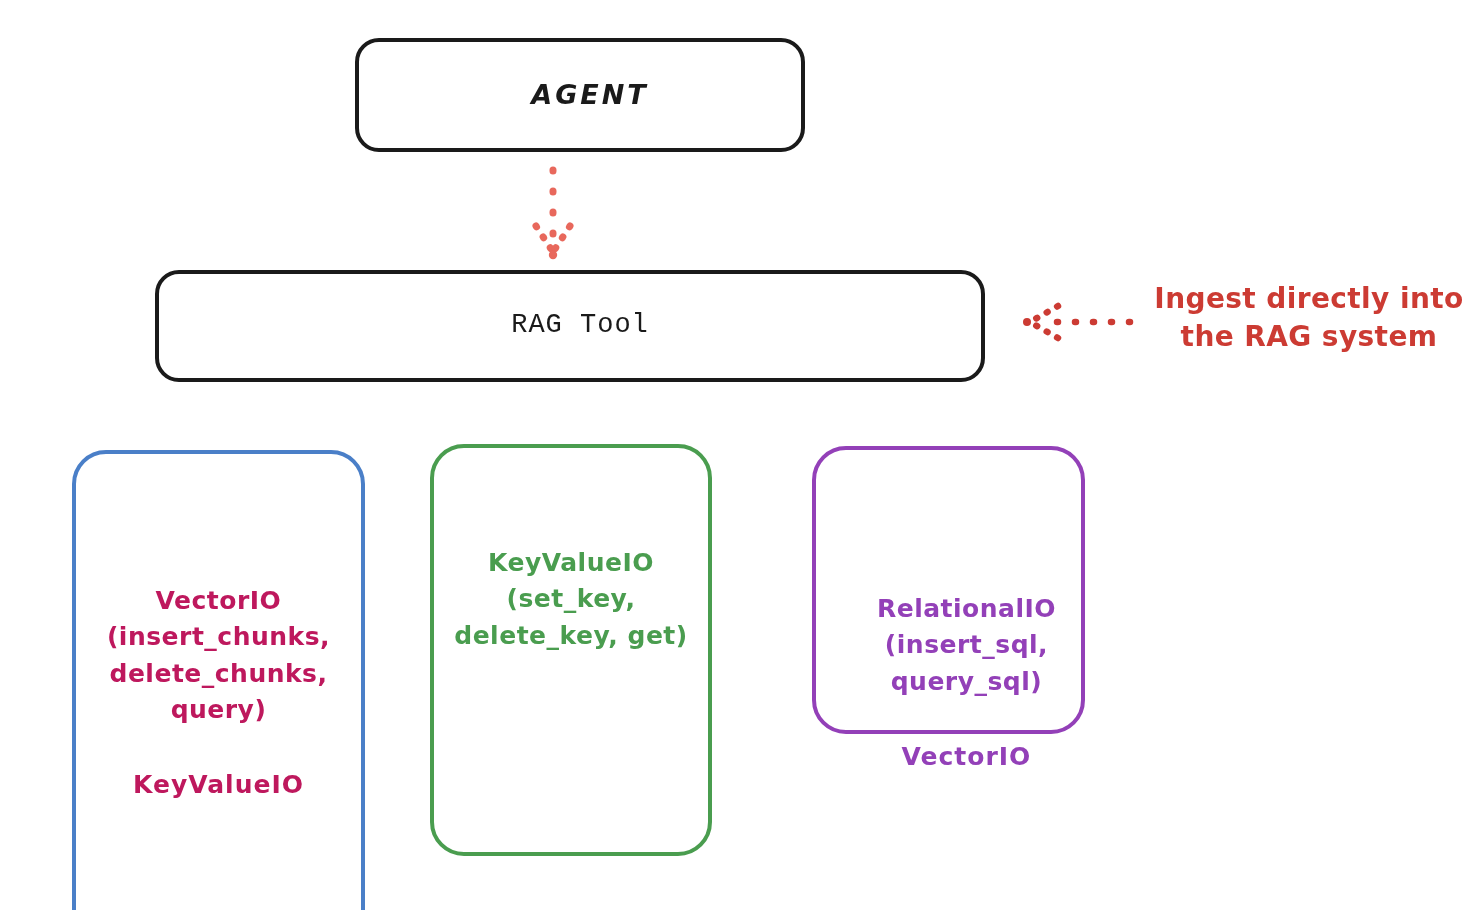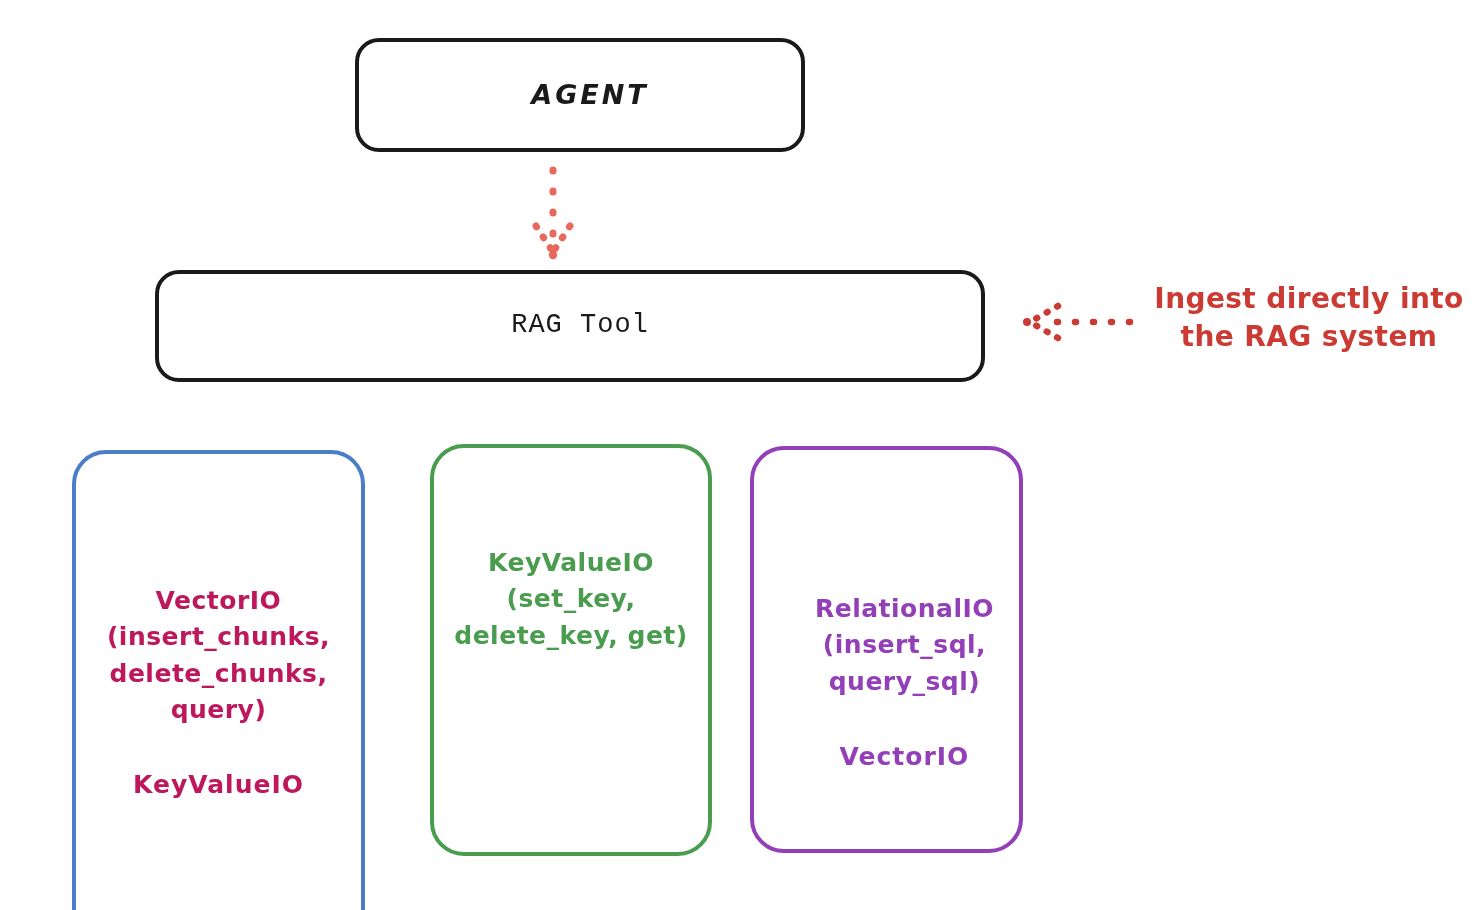--- a/index.html
+++ b/index.html
@@ -145,21 +145,21 @@
 
   <div class="node store" id="node-keyvalueio" style="left:430px; top:444px; width:282px; height:412px;
               border-color:#4a9d4f; color:#4a9d4f; padding-top:60px;">
     <span class="node-text">
       <span>KeyValueIO
 (set_key,
 delete_key, get)</span>
     </span>
   </div>
 
-  <div class="node store" id="node-relationalio" style="left:750px; top:446px; width:273px; height:407px;
+  <div class="node store" id="node-relationalio" style="left:812px; top:446px; width:273px; height:288px;
               border-color:#9340b8; color:#9340b8; padding-top:104px;padding-left:36px;">
     <span class="node-text">
       <span>RelationalIO
 (insert_sql,
 query_sql)</span>
       <span class="node-sub">VectorIO</span>
     </span>
   </div>
 
 </div>

